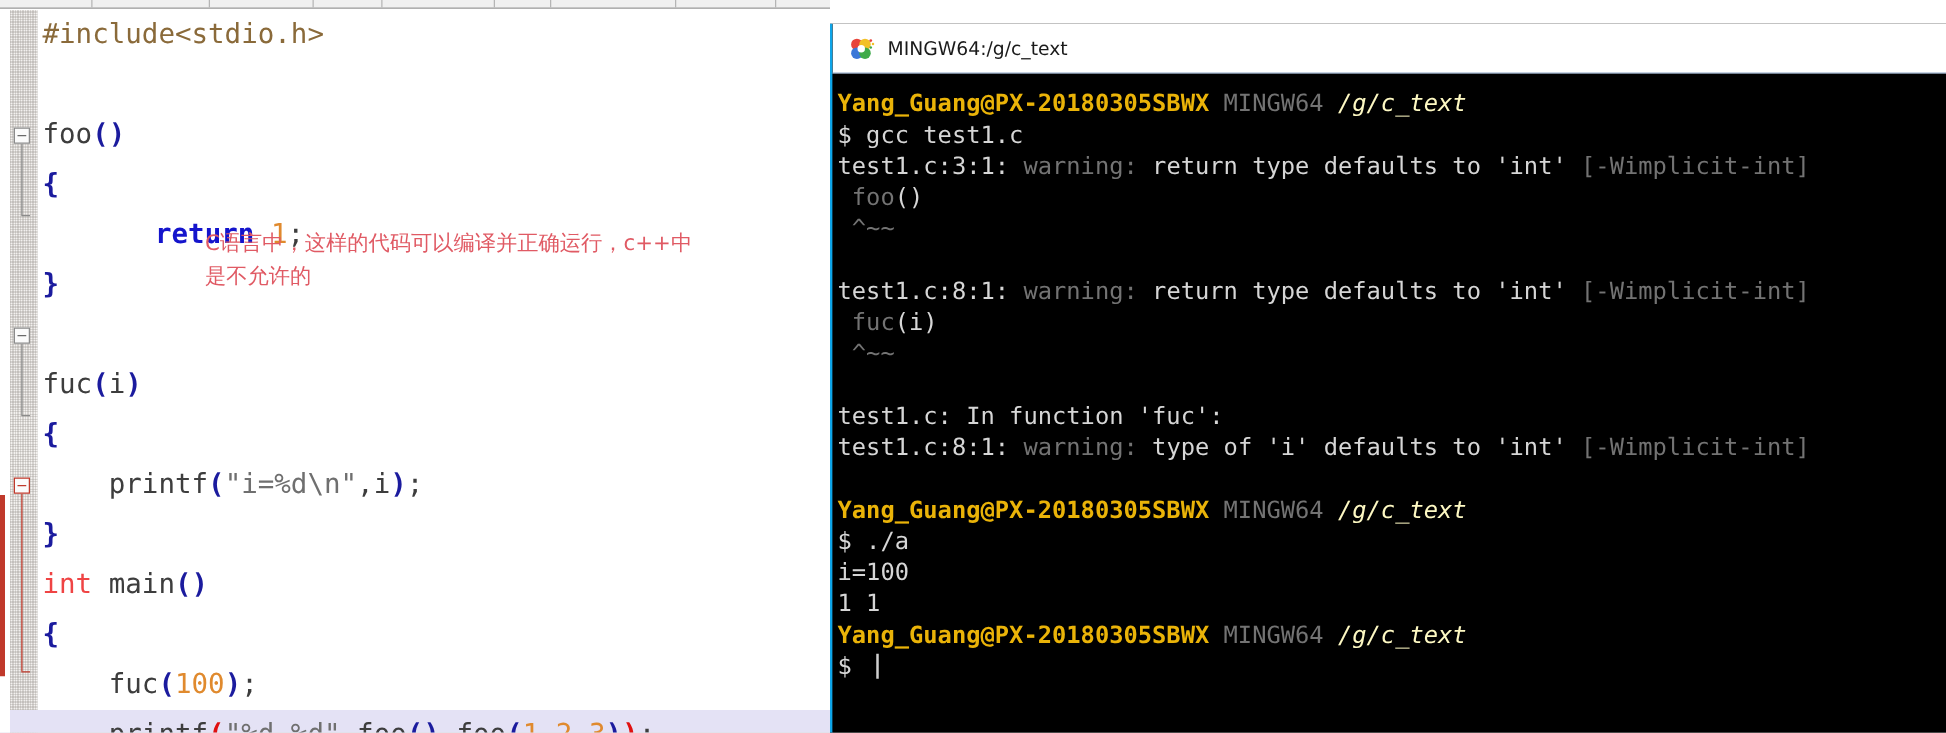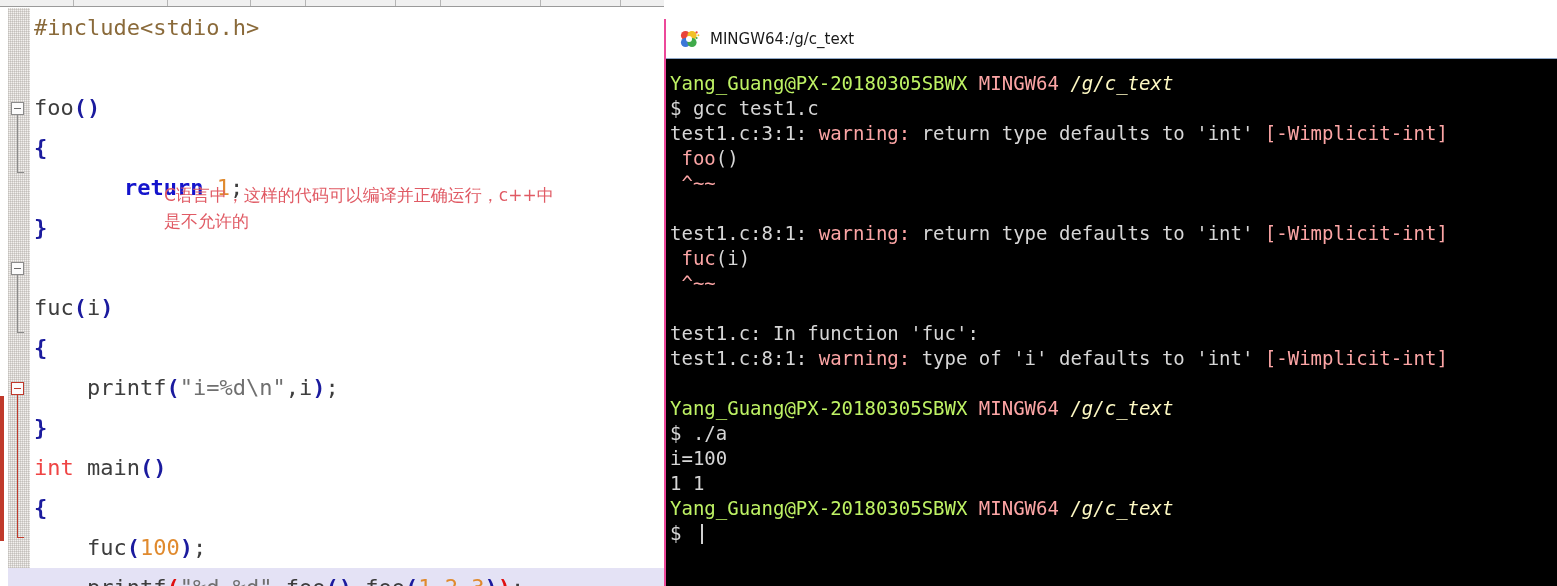--- a/index.html
+++ b/index.html
@@ -156,21 +156,21 @@
   }
 
   
   .terminal {
     position: absolute;
     left: 664px; top: 19px;
     width: 893px;
     height: 567px;
     background: #000000;
     box-sizing: border-box;
-    border-left: 2px solid #ec4899;
+    border-left: 2px solid #0ea5e9;
     overflow: hidden;
   }
   .term-titlebar {
     position: absolute;
     left: 0; top: 0;
     width: 893px;
     height: 40px;
     background: #ffffff;
     border-bottom: 1px solid #8fa8c8;
     box-sizing: border-box;
@@ -196,22 +196,22 @@
     height: 527px;
     background: #000000;
     padding: 12px 0 0 4px;
     box-sizing: border-box;
     font-family: "DejaVu Sans Mono", monospace;
     font-size: 19px;
     line-height: 25px;
     white-space: pre;
     overflow: hidden;
   }
-  .t-green   { color: #bef264; }
-  .t-magenta { color: #fca5a5; }
+  .t-green   { color: #eab308; font-weight: bold; }
+  .t-magenta { color: #737373; }
   .t-yellow  { color: #fef9c3; font-style: italic; }
   .t-white   { color: #d6d6d6; }
   .t-blank   { height: 25px; }
   .caret {
     display: inline-block;
     width: 2px;
     height: 20px;
     background: #cfcfcf;
     vertical-align: -4px;
     margin-left: 8px;

